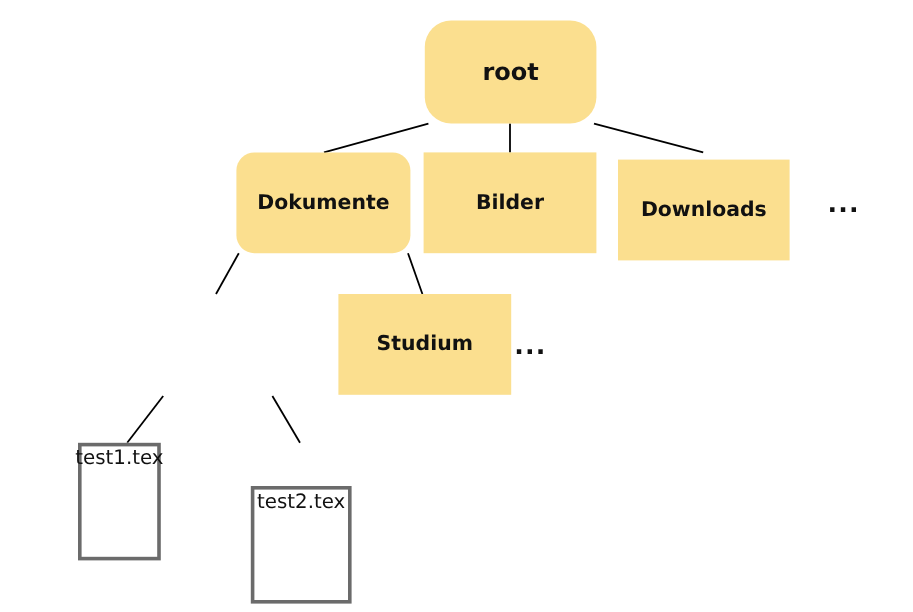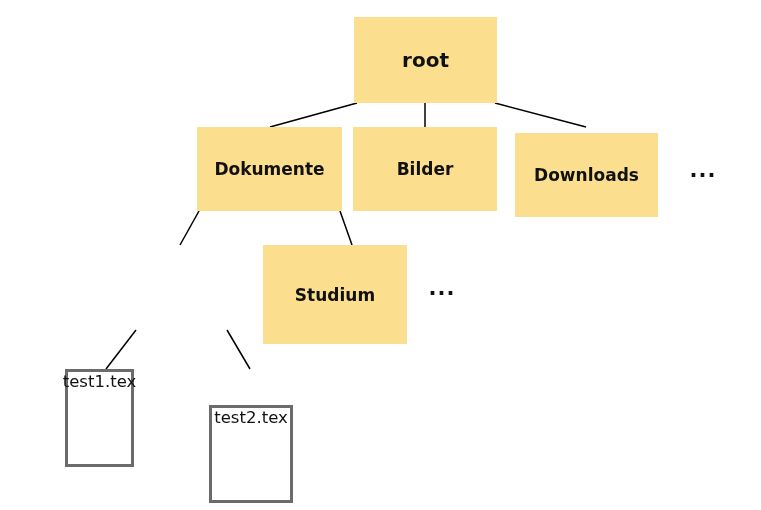--- a/index.html
+++ b/index.html
@@ -74,28 +74,28 @@
   <svg id="edges" viewBox="0 0 761 510" xmlns="http://www.w3.org/2000/svg">
     <line class="edge" x1="357" y1="103" x2="270" y2="127"></line>
     <line class="edge" x1="425" y1="103" x2="425" y2="127"></line>
     <line class="edge" x1="495" y1="103" x2="586" y2="127"></line>
     <line class="edge" x1="199" y1="211" x2="180" y2="245"></line>
     <line class="edge" x1="340" y1="211" x2="352" y2="245"></line>
     <line class="edge" x1="136" y1="330" x2="106" y2="369"></line>
     <line class="edge" x1="227" y1="330" x2="250" y2="369"></line>
   </svg>
 
-  <div class="folder-node root-size" style="left:354px; top:17px; width:143px; height:86px;">root</div>
+  <div class="folder-node root-size" style="left:354px; top:17px; width:143px; height:86px;border-radius:22px;">root</div>
 
-  <div class="folder-node" style="left:197px; top:127px; width:145px; height:84px;">Dokumente</div>
+  <div class="folder-node" style="left:197px; top:127px; width:145px; height:84px;border-radius:15px;">Dokumente</div>
   <div class="folder-node" style="left:353px; top:127px; width:144px; height:84px;">Bilder</div>
   <div class="folder-node" style="left:515px; top:133px; width:143px; height:84px;">Downloads</div>
   <span class="ellipsis" style="left:703px; top:170px;">...</span>
 
-  <div class="folder-node" style="left:263px; top:245px; width:144px; height:99px;">Studium</div>
+  <div class="folder-node" style="left:282px; top:245px; width:144px; height:84px;">Studium</div>
   <span class="ellipsis" style="left:442px; top:288px;">...</span>
 
   <div class="file-node" style="left:65px; top:369px; width:69px; height:98px;">
     <span class="file-label">test1.tex</span>
   </div>
   <div class="file-node" style="left:209px; top:369px; width:84px; height:98px;margin-top:36px;">
     <span class="file-label">test2.tex</span>
   </div>
 
 </div>

